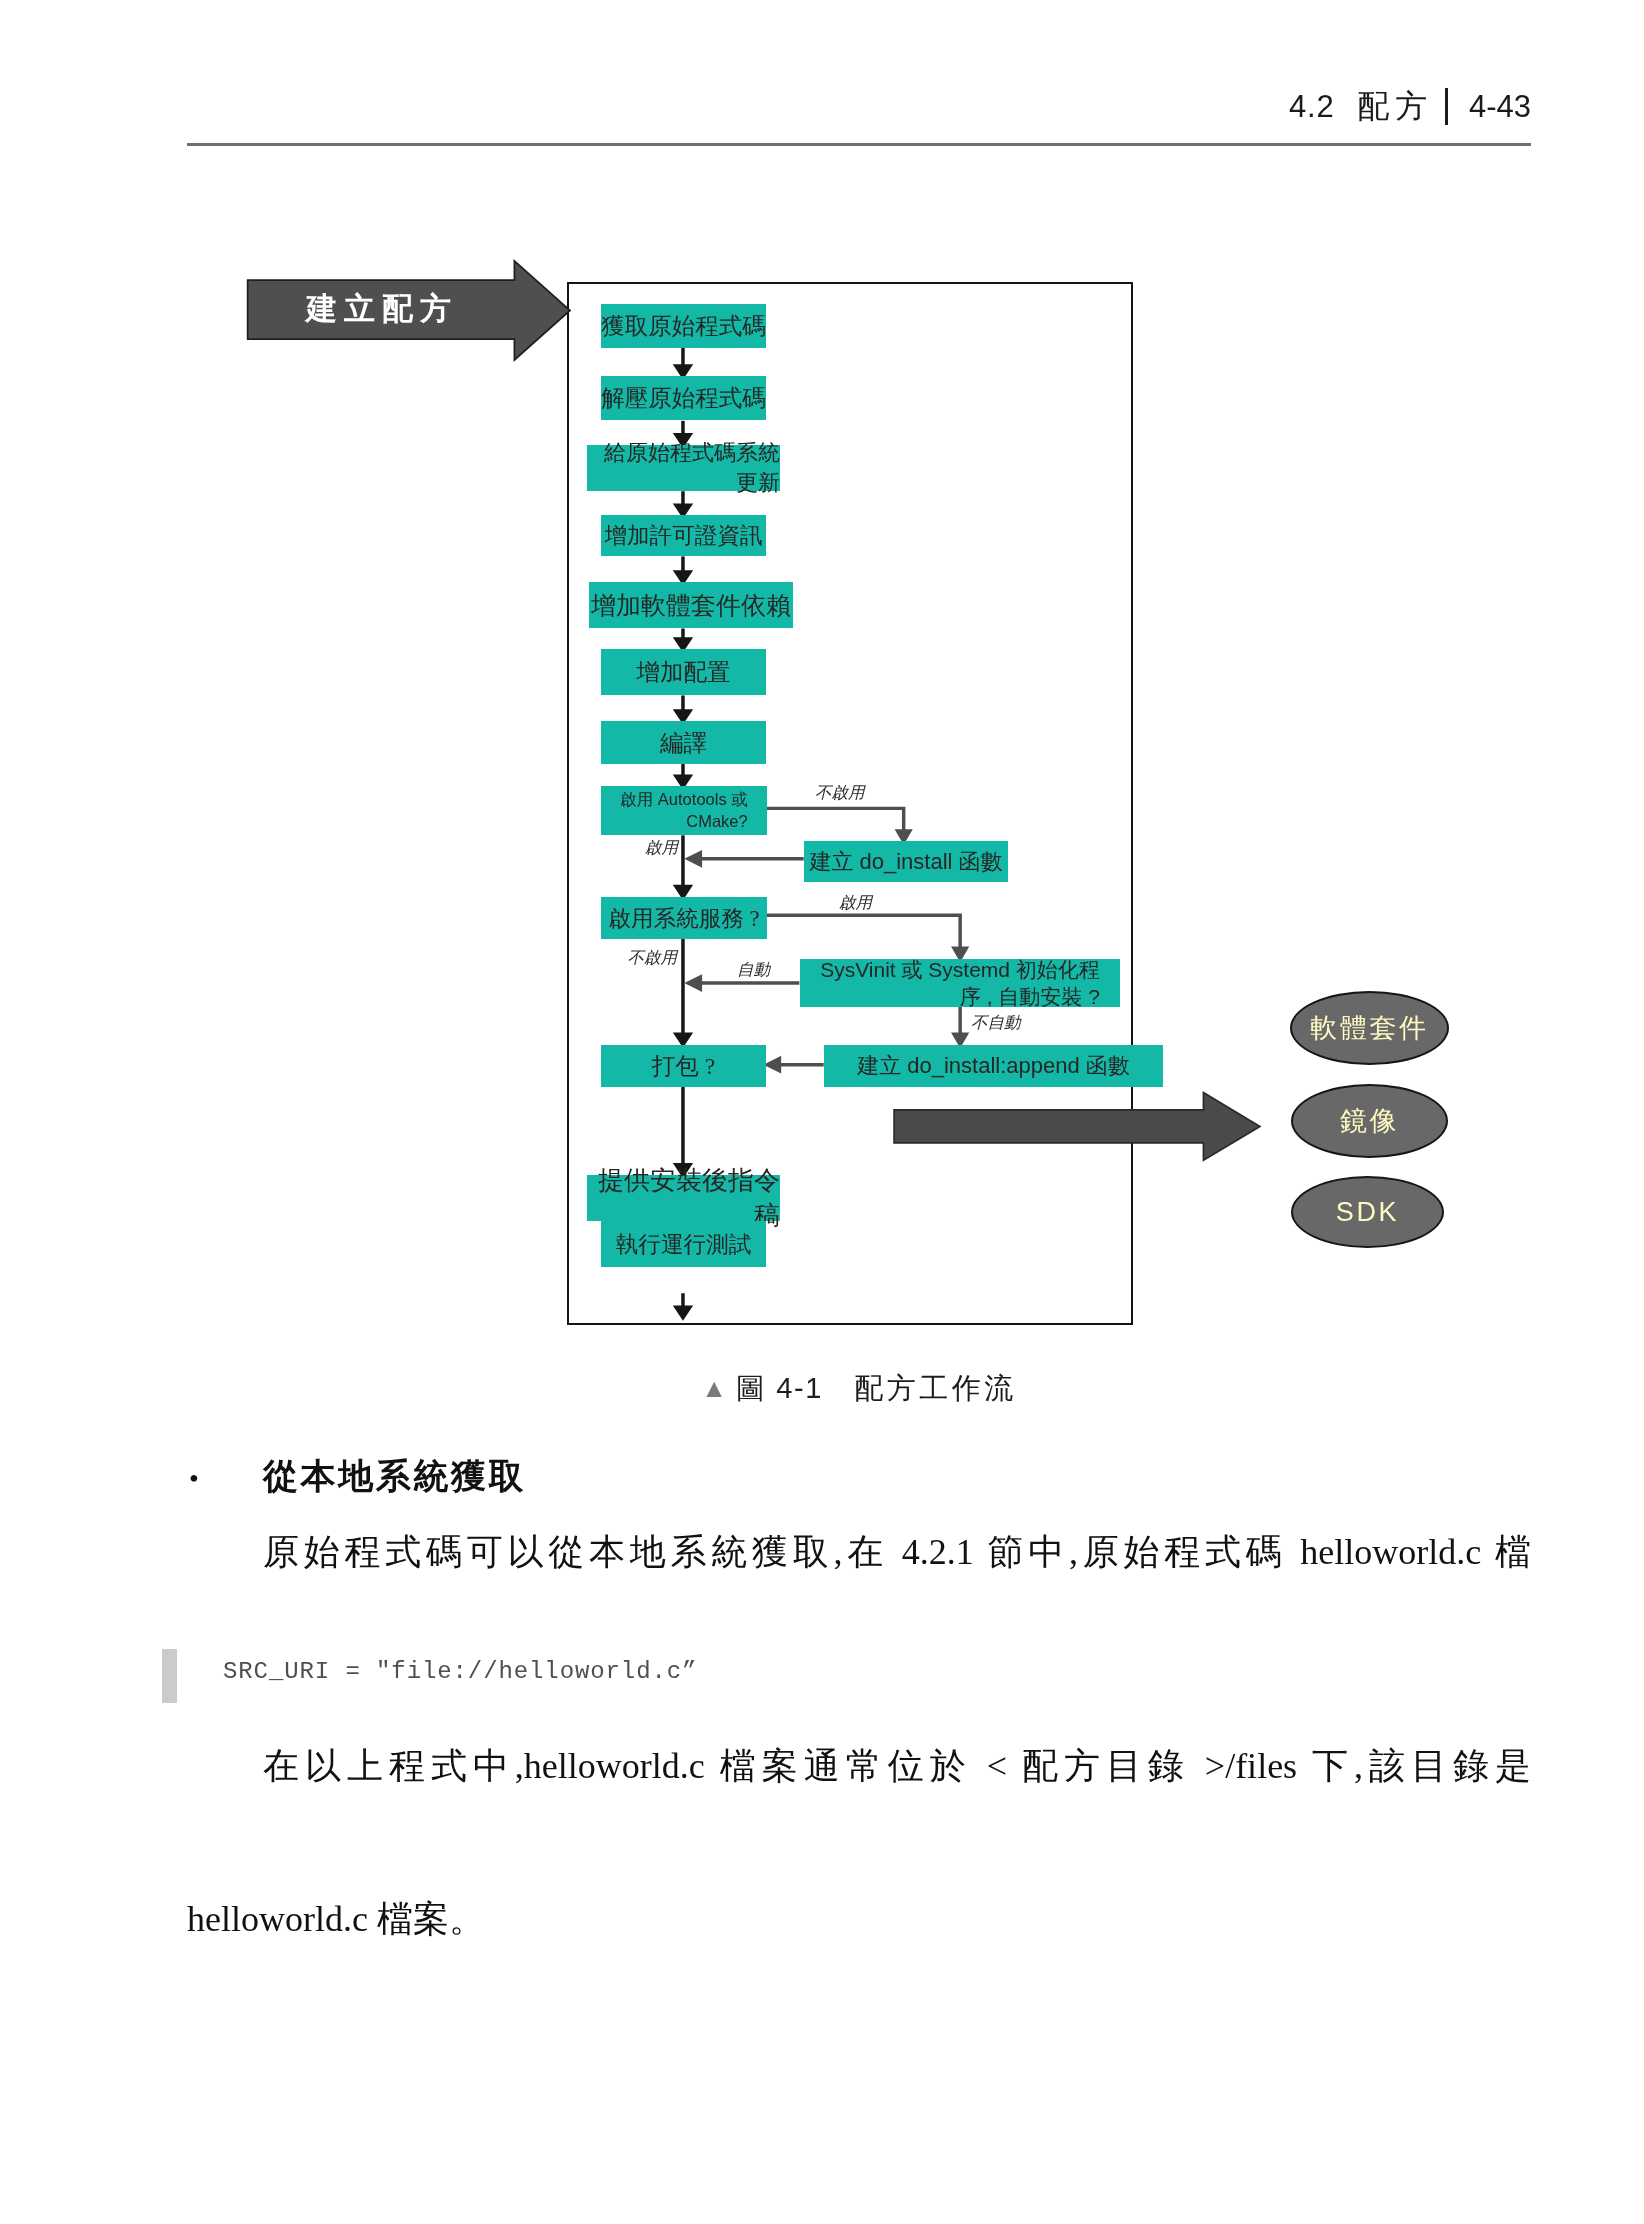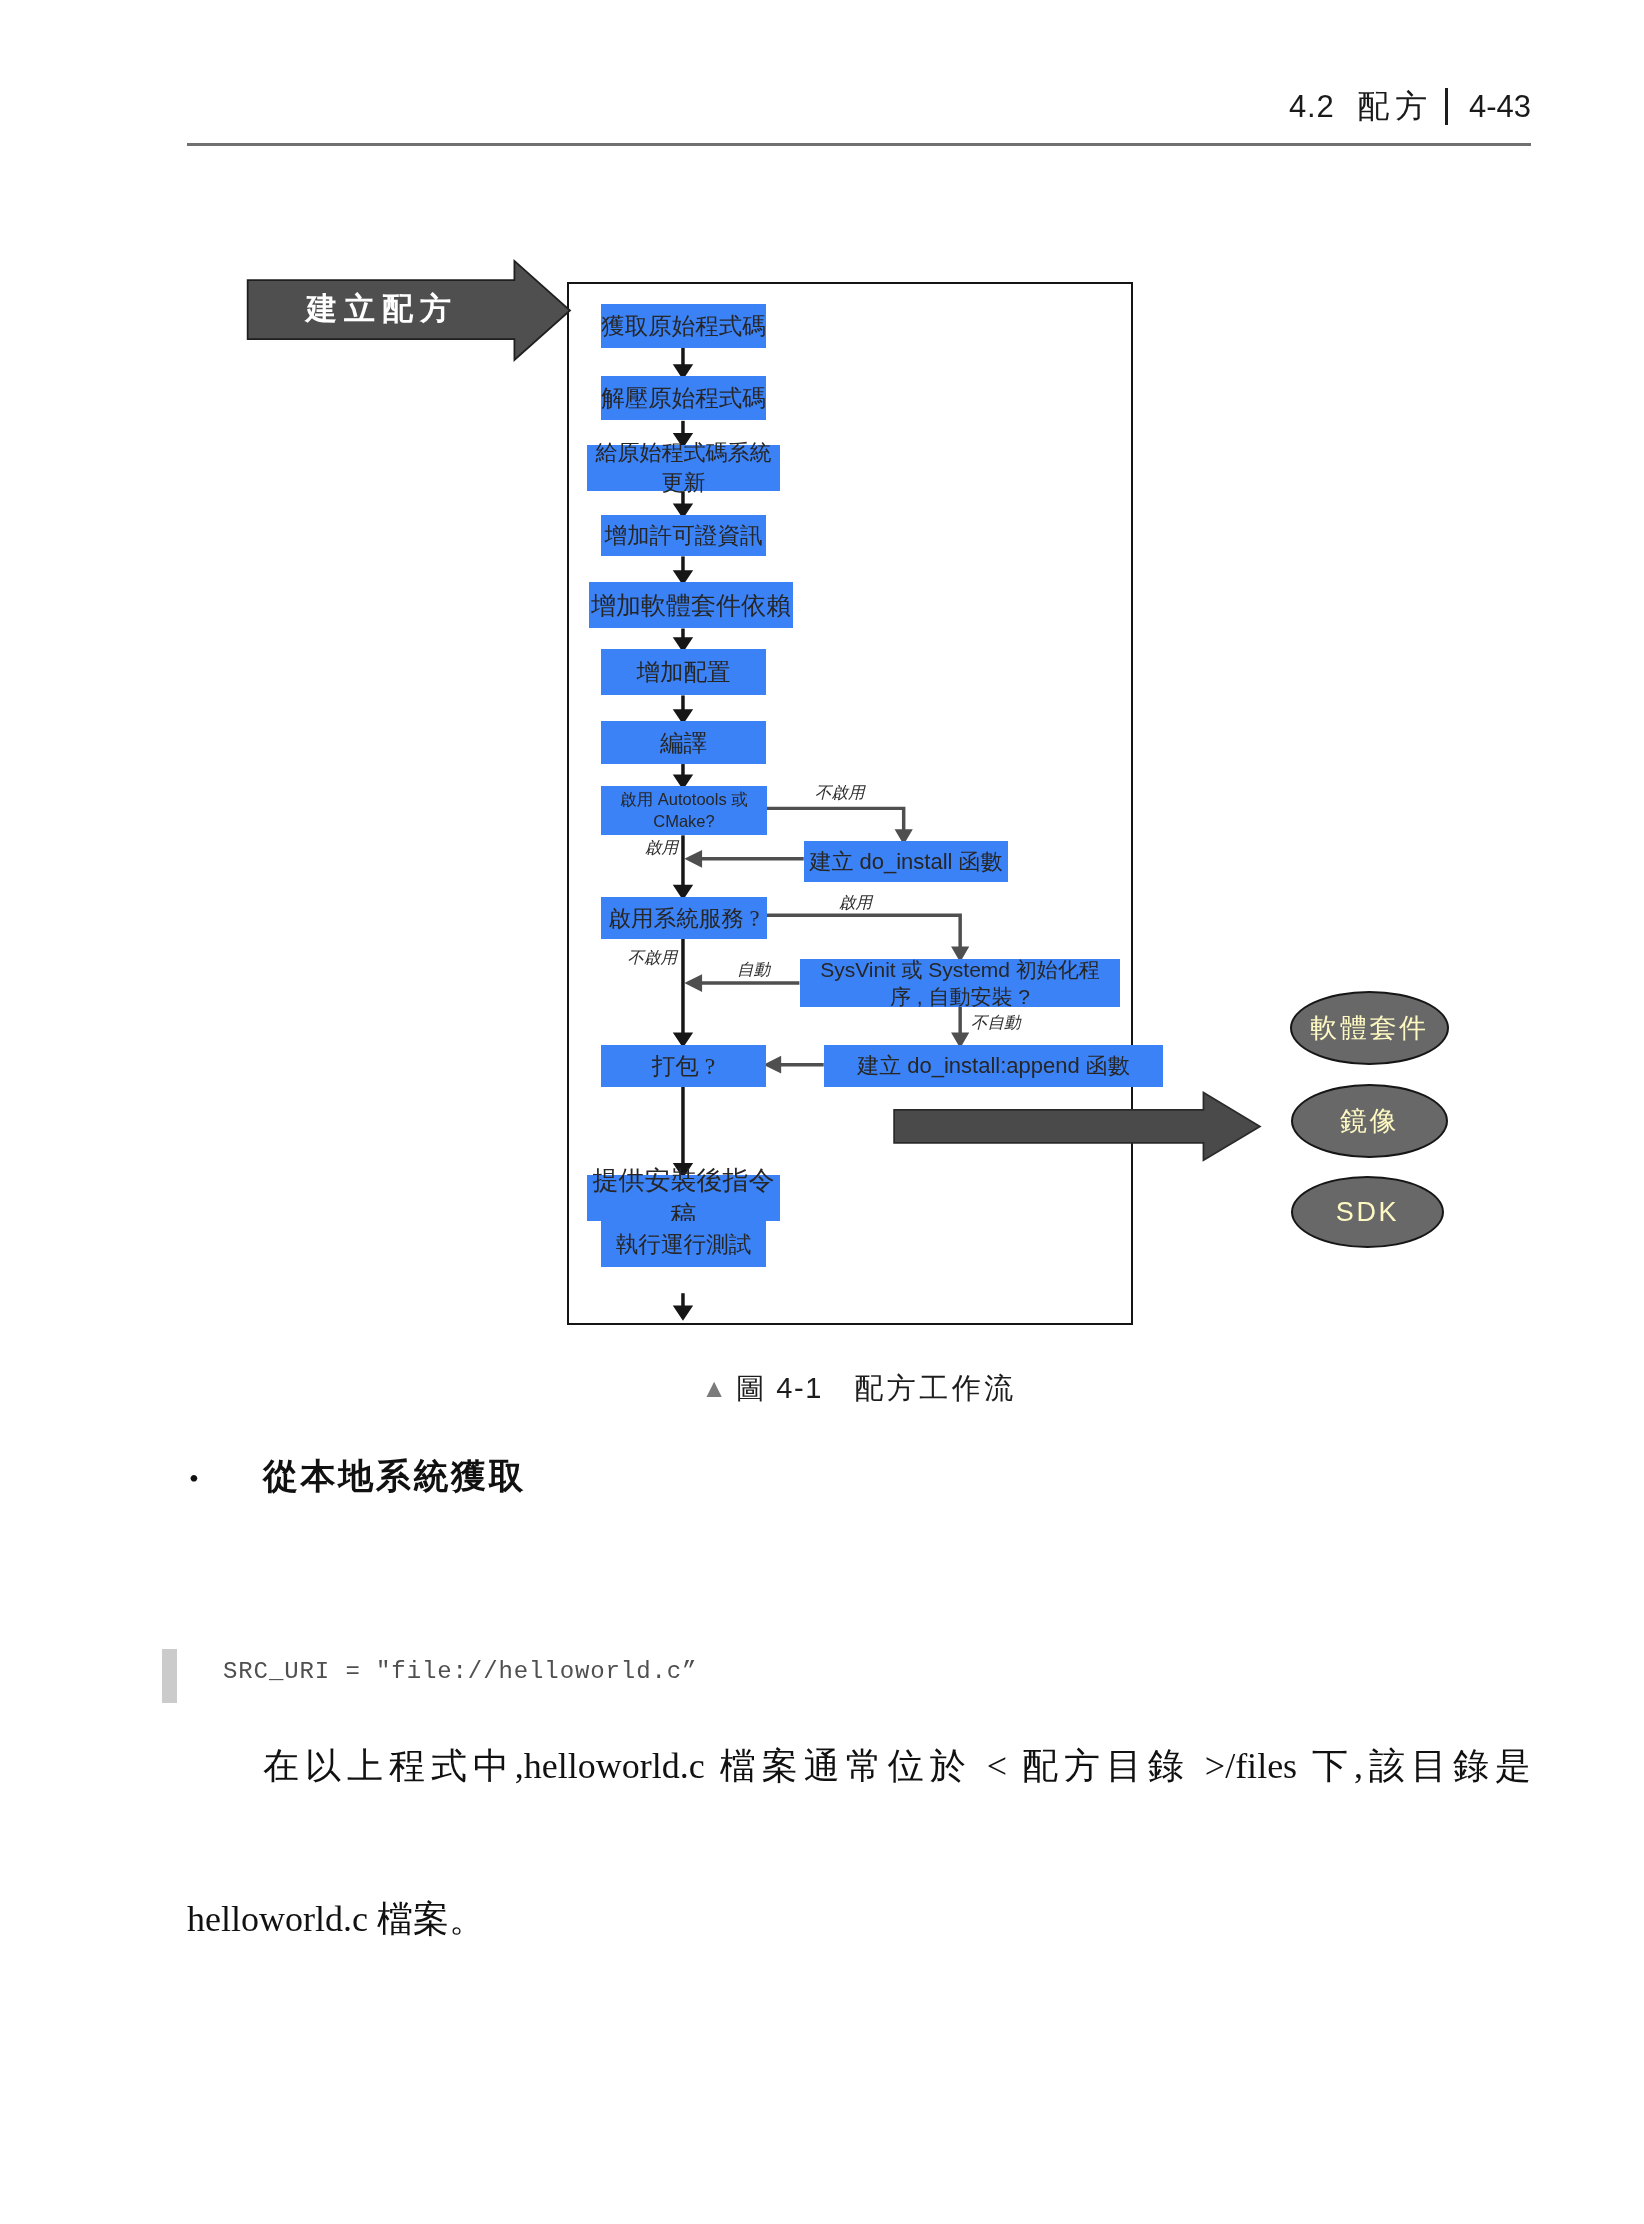--- a/index.html
+++ b/index.html
@@ -9,22 +9,22 @@
   #hdr{position:absolute;left:956px;top:82px;width:575px;height:49px;display:flex;
        justify-content:flex-end;align-items:center;font-family:"Liberation Sans","DejaVu Sans",sans-serif;
        font-size:31px;color:#1a1a1a;}
   #hdr .sec{letter-spacing:0.9px;}
   #hdr .sect{margin-left:22.6px;letter-spacing:6px;font-size:32px;}
   #hdr .divbar{width:2.6px;height:37px;background:#1c1c1c;margin:0 21px 0 12px;}
   #hrule{position:absolute;left:187px;top:143px;width:1344px;height:2.6px;background:#707070;}
   
   #outerbox{position:absolute;left:567px;top:282px;width:562px;height:1039px;border:2.6px solid #151515;background:#fff;}
   #connsvg{position:absolute;left:0;top:0;width:1644px;height:2225px;}
-  .box{position:absolute;background:#3b82f6;color:#262626;display:flex;align-items:center;justify-content:center;
-       text-align:center;font-family:"Liberation Serif","DejaVu Serif",serif;}
+  .box{position:absolute;background:#14b8a6;color:#262626;display:flex;align-items:center;justify-content:center;
+       text-align:right;font-family:"Liberation Serif","DejaVu Serif",serif;}
   .sans{font-family:"Liberation Sans","DejaVu Sans",sans-serif;}
   .prewrap{white-space:pre-line;line-height:1.3;}
   .elabel{position:absolute;font-style:italic;font-size:16.5px;color:#2e2e2e;
           font-family:"Liberation Sans","DejaVu Sans",sans-serif;white-space:nowrap;}
   .ellipse{position:absolute;background:#686868;border:2.6px solid #161616;border-radius:50%;color:#fef9c3;
            display:flex;align-items:center;justify-content:center;
            font-family:"Liberation Sans","DejaVu Sans",sans-serif;font-size:27px;letter-spacing:2.6px;}
   #entry-label{position:absolute;left:256px;top:290px;width:252px;height:38px;display:flex;align-items:center;
                justify-content:center;color:#ffffff;font-size:31px;font-weight:bold;letter-spacing:7px;
                font-family:"Liberation Sans","DejaVu Sans",sans-serif;}
@@ -141,20 +141,21 @@
 
   <div id="caption">
     <span class="tri">▲</span>
     <span class="fignum">圖 4-1</span>
     <span class="figtitle">配方工作流</span>
   </div>
 
   <div id="bullet">•</div>
   <div id="heading">從本地系統獲取</div>
 
+  <div class="bodyline just" style="left:263px;top:1531px;width:1268px;">原始程式碼可以從本地系統獲取,在 4.2.1 節中,原始程式碼 helloworld.c 檔</div>
 
   <div id="codebar"></div>
   <div id="codetext">SRC_URI = "file://helloworld.c”</div>
 
   <div class="bodyline just" style="left:263px;top:1745px;width:1268px;">在以上程式中,helloworld.c 檔案通常位於 &lt; 配方目錄 &gt;/files 下,該目錄是</div>
   <div class="bodyline" style="left:187px;top:1898px;">helloworld.c 檔案。</div>
 
 </div>
 
 

